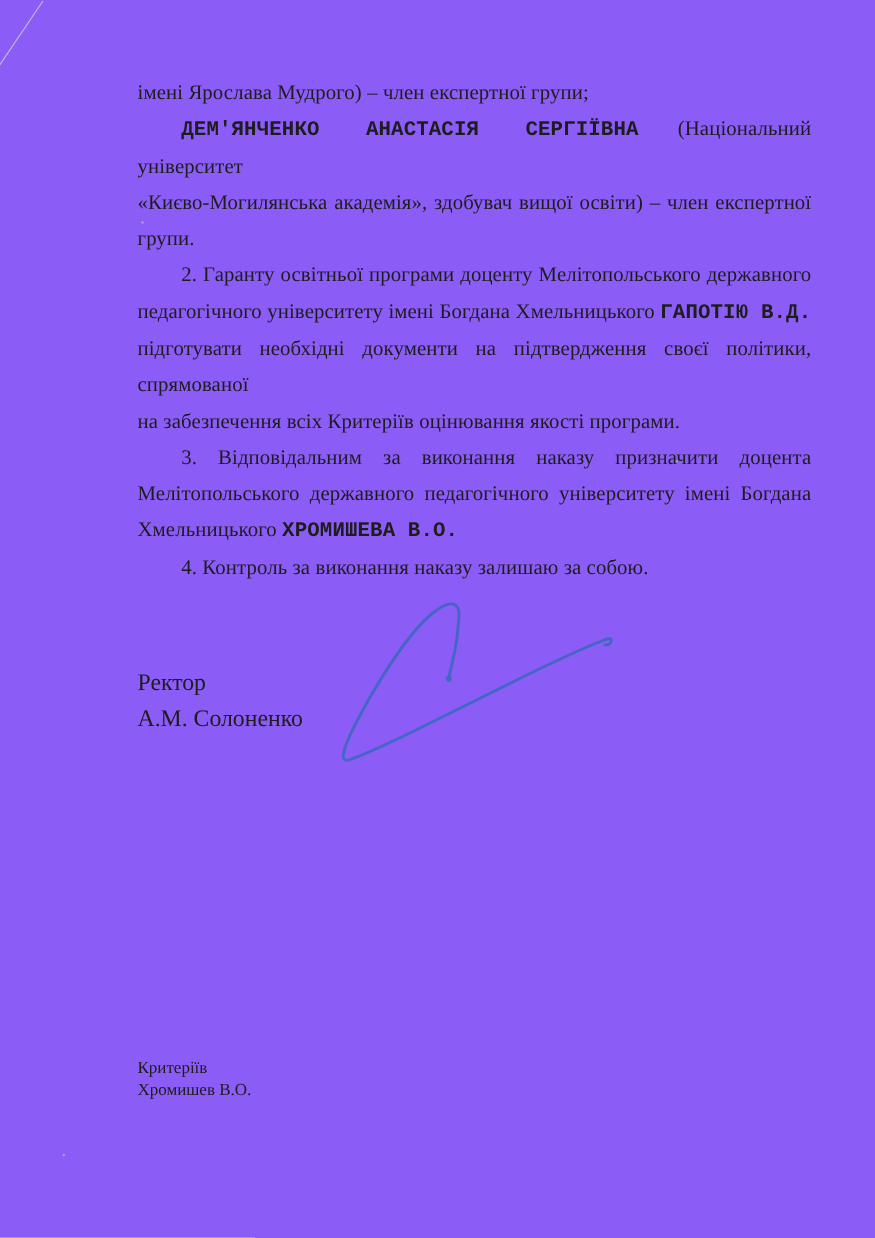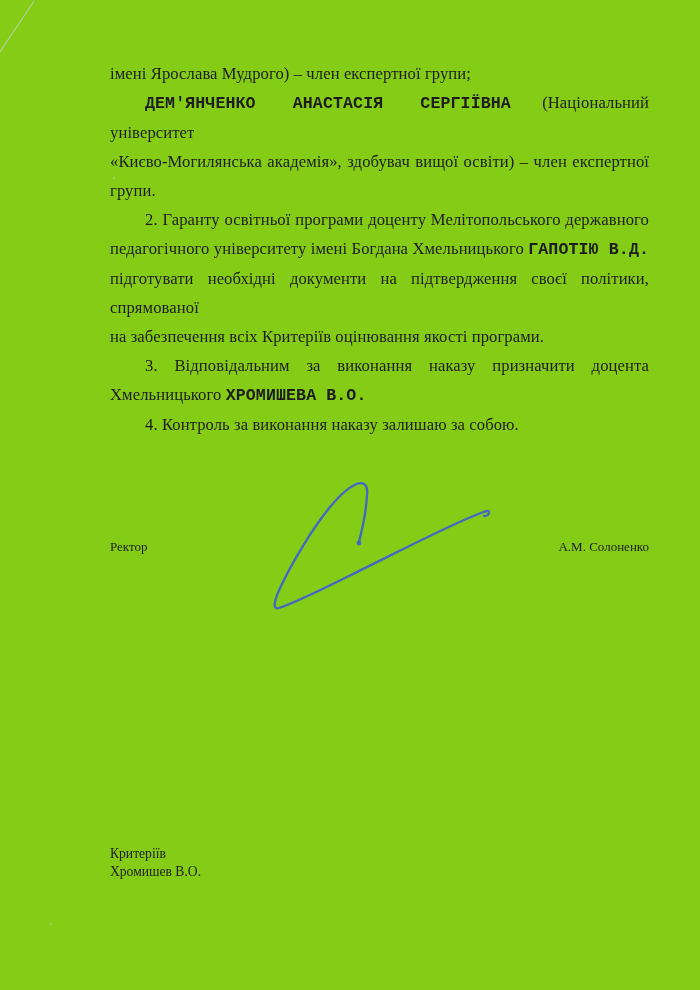--- a/index.html
+++ b/index.html
@@ -4,21 +4,21 @@
 <style>
   html, body { margin: 0; padding: 0; }
   body {
     width: 700px; height: 990px;
     background: #e9e9e9;
     font-family: "Liberation Serif", "DejaVu Serif", serif;
   }
   .page {
     position: relative;
     width: 700px; height: 990px;
-    background: #84cc16;
+    background: #8b5cf6;
     overflow: hidden;
     color: #1d1d1d;
   }
   
   .scan-line {
     position: absolute;
     left: -14px; top: 26px;
     width: 62px; height: 1px;
     background: #c9ced6;
     transform: rotate(-56deg);
@@ -40,24 +40,25 @@
     letter-spacing: .1px;
   }
   .line { white-space: normal; text-align: left; }
   .line.just { text-align: justify; text-align-last: justify; }
   .line.ind  { text-indent: 35px; }
   .line .b   { font-weight: bold; font-family: Liberation Mono, monospace; }
   .sig-row {
     position: absolute;
     left: 110px; top: 532px;
     width: 539px;
-    font-size: 13px;
+    font-size: 19px;
     line-height: 29px;
     display: flex;
     justify-content: space-between;
+    flex-direction: column;
   }
   .signature-svg {
     position: absolute;
     left: 255px; top: 468px;
     width: 250px; height: 152px;
   }
   .footer {
     position: absolute;
     left: 110px; top: 845px;
     font-size: 13.6px;
@@ -77,20 +78,21 @@
   <div class="doc-body">
       <div class="line"><span>імені Ярослава Мудрого) – член експертної групи;</span></div>
       <div class="line just ind"><span class="b">ДЕМ'ЯНЧЕНКО АНАСТАСІЯ СЕРГІЇВНА</span><span> (Національний університет</span></div>
       <div class="line just"><span>«Києво-Могилянська академія», здобувач вищої освіти) – член експертної</span></div>
       <div class="line"><span>групи.</span></div>
       <div class="line just ind"><span>2. Гаранту освітньої програми доценту Мелітопольського державного</span></div>
       <div class="line just"><span>педагогічного університету імені Богдана Хмельницького </span><span class="b">ГАПОТІЮ В.Д.</span></div>
       <div class="line just"><span>підготувати необхідні документи на підтвердження своєї політики, спрямованої</span></div>
       <div class="line"><span>на забезпечення всіх Критеріїв оцінювання якості програми.</span></div>
       <div class="line just ind"><span>3. Відповідальним за виконання наказу призначити доцента</span></div>
+      <div class="line just"><span>Мелітопольського державного педагогічного університету імені Богдана</span></div>
       <div class="line"><span>Хмельницького </span><span class="b">ХРОМИШЕВА В.О.</span></div>
       <div class="line ind"><span>4. Контроль за виконання наказу залишаю за собою.</span></div>
     </div>
 
   <svg class="signature-svg" viewBox="0 0 250 152">
     <path d="M 104,74
              C 107,62 110,50 111,38
              C 112,27 114,19 109,16
              C 103,12 89,22 75,39
              C 57,61 37,95 26,118

